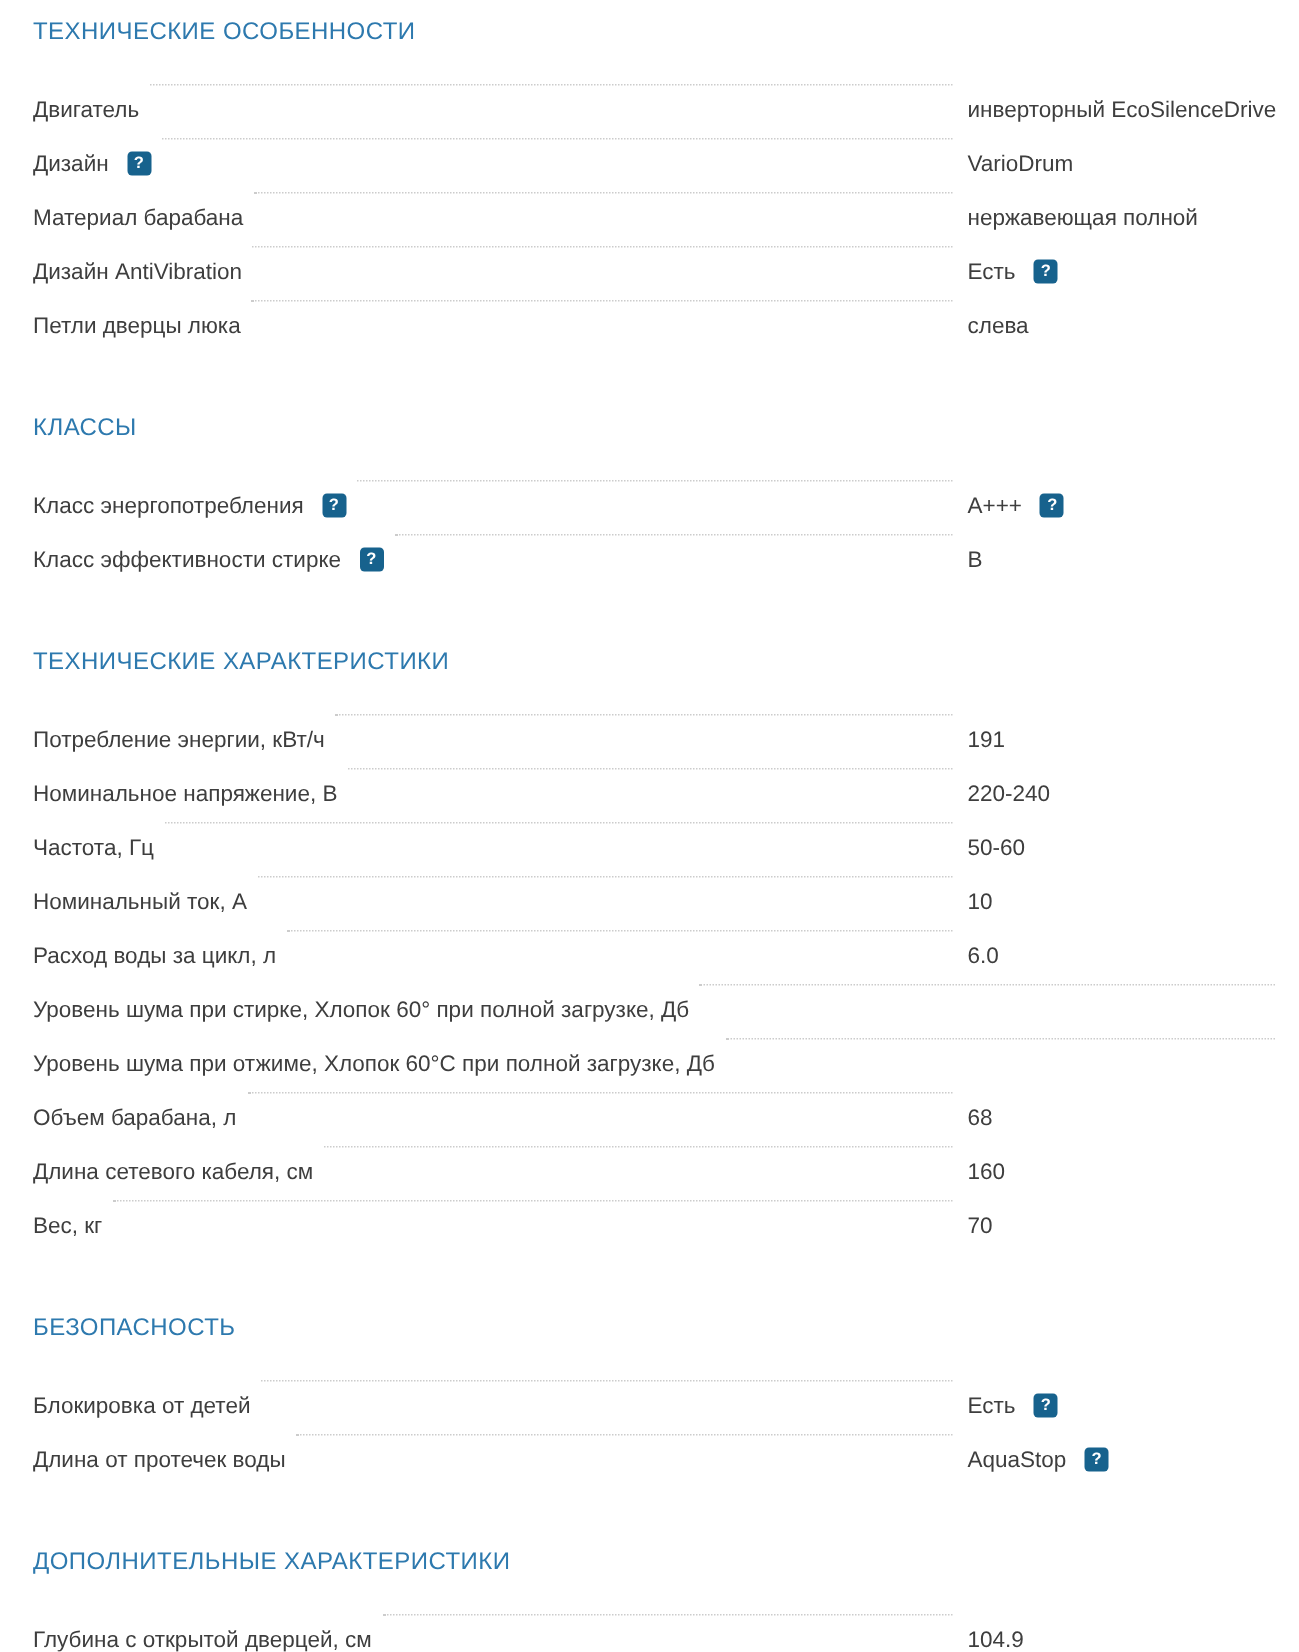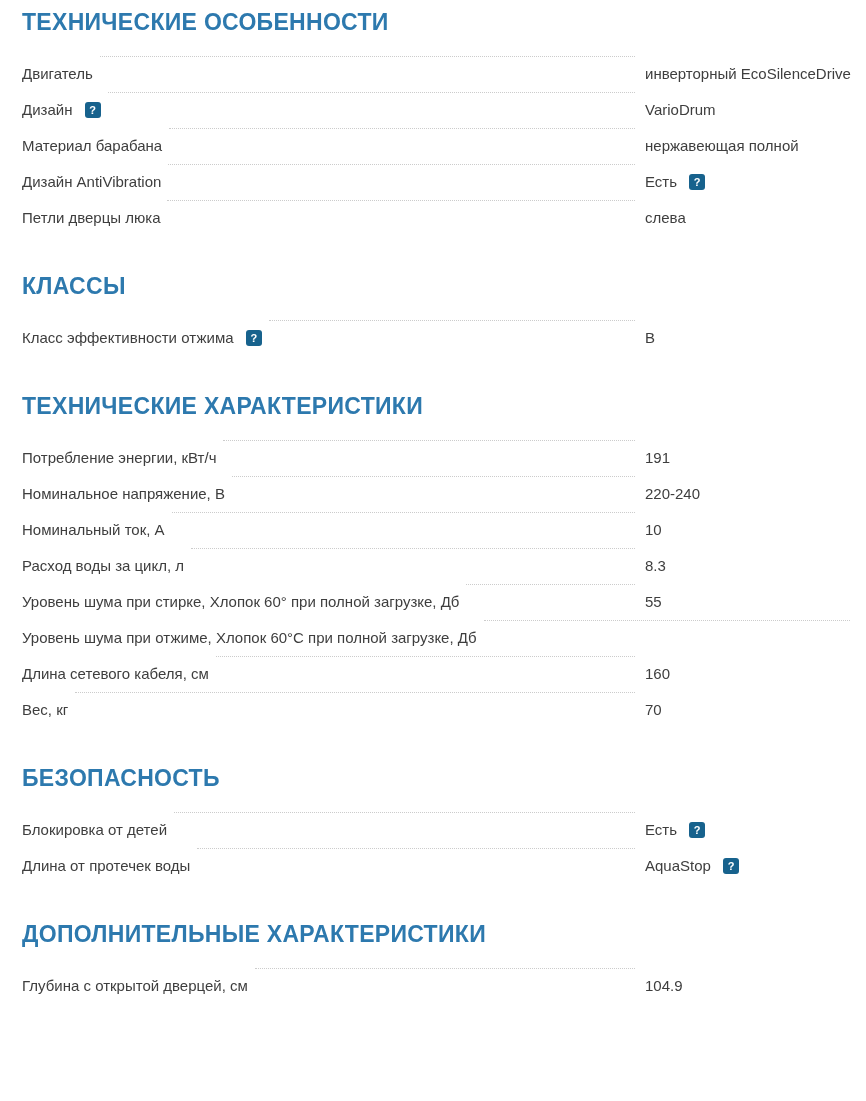--- a/index.html
+++ b/index.html
@@ -16,23 +16,23 @@
     height:1101px;
     overflow:hidden;
     background:var(--page-bg);
     font-family:"Liberation Sans","DejaVu Sans",sans-serif;
     color:var(--text-color);
     padding:10px 6px 0 22px;
   }
   .spec-section{margin-bottom:38px;}
   .spec-section:last-child{margin-bottom:0;}
   .section-title{
-    font-size:23px;
+    font-size:16px;
     line-height:24px;
-    font-weight:700;
+    font-weight:400;
     letter-spacing:.3px;
     color:var(--heading-color);
     margin:0 0 22px 0;
     text-transform:uppercase;
   }
   .spec-row{
     display:flex;
     align-items:flex-end;
     height:36px;
     font-size:15px;
@@ -134,28 +134,39 @@
       <span class="value">слева</span>
       
     </span>
   </div>
 </div>
   </section>
 
   <section class="spec-section">
     <h2 class="section-title">КЛАССЫ</h2>
     <div class="rows">
-
-  <div class="spec-row">
-    <span class="label-wrap">
-      <span class="label">Класс эффективности отжима</span>
+  <div class="spec-row">
+    <span class="label-wrap">
+      <span class="label">Класс энергопотребления</span>
       <span class="help-icon label-help">?</span>
     </span>
     <span class="dots"></span>
     <span class="value-wrap">
+      <span class="value">A+++</span>
+      <span class="help-icon value-help">?</span>
+    </span>
+  </div>
+
+  <div class="spec-row">
+    <span class="label-wrap">
+      <span class="label">Класс эффективности стирке</span>
+      <span class="help-icon label-help">?</span>
+    </span>
+    <span class="dots"></span>
+    <span class="value-wrap">
       <span class="value">B</span>
       
     </span>
   </div>
 </div>
   </section>
 
   <section class="spec-section">
     <h2 class="section-title">ТЕХНИЧЕСКИЕ ХАРАКТЕРИСТИКИ</h2>
     <div class="rows">
@@ -176,65 +187,83 @@
       <span class="label">Номинальное напряжение, В</span>
       
     </span>
     <span class="dots"></span>
     <span class="value-wrap">
       <span class="value">220-240</span>
       
     </span>
   </div>
 
+  <div class="spec-row">
+    <span class="label-wrap">
+      <span class="label">Частота, Гц</span>
+      
+    </span>
+    <span class="dots"></span>
+    <span class="value-wrap">
+      <span class="value">50-60</span>
+      
+    </span>
+  </div>
 
   <div class="spec-row">
     <span class="label-wrap">
       <span class="label">Номинальный ток, А</span>
       
     </span>
     <span class="dots"></span>
     <span class="value-wrap">
       <span class="value">10</span>
       
     </span>
   </div>
 
   <div class="spec-row">
     <span class="label-wrap">
       <span class="label">Расход воды за цикл, л</span>
       
     </span>
     <span class="dots"></span>
     <span class="value-wrap">
-      <span class="value">8.3</span>
+      <span class="value">6.0</span>
       
     </span>
   </div>
 
   <div class="spec-row">
     <span class="label-wrap">
       <span class="label">Уровень шума при стирке, Хлопок 60° при полной загрузке, Дб</span>
       
     </span>
     <span class="dots"></span>
-    <span class="value-wrap">
-      <span class="value">55</span>
-      
-    </span>
   </div>
 
   <div class="spec-row">
     <span class="label-wrap">
       <span class="label">Уровень шума при отжиме, Хлопок 60°С при полной загрузке, Дб</span>
       
     </span>
     <span class="dots"></span>
   </div>
 
+  <div class="spec-row">
+    <span class="label-wrap">
+      <span class="label">Объем барабана, л</span>
+      
+    </span>
+    <span class="dots"></span>
+    <span class="value-wrap">
+      <span class="value">68</span>
+      
+    </span>
+  </div>
 
   <div class="spec-row">
     <span class="label-wrap">
       <span class="label">Длина сетевого кабеля, см</span>
       
     </span>
     <span class="dots"></span>
     <span class="value-wrap">
       <span class="value">160</span>
       

